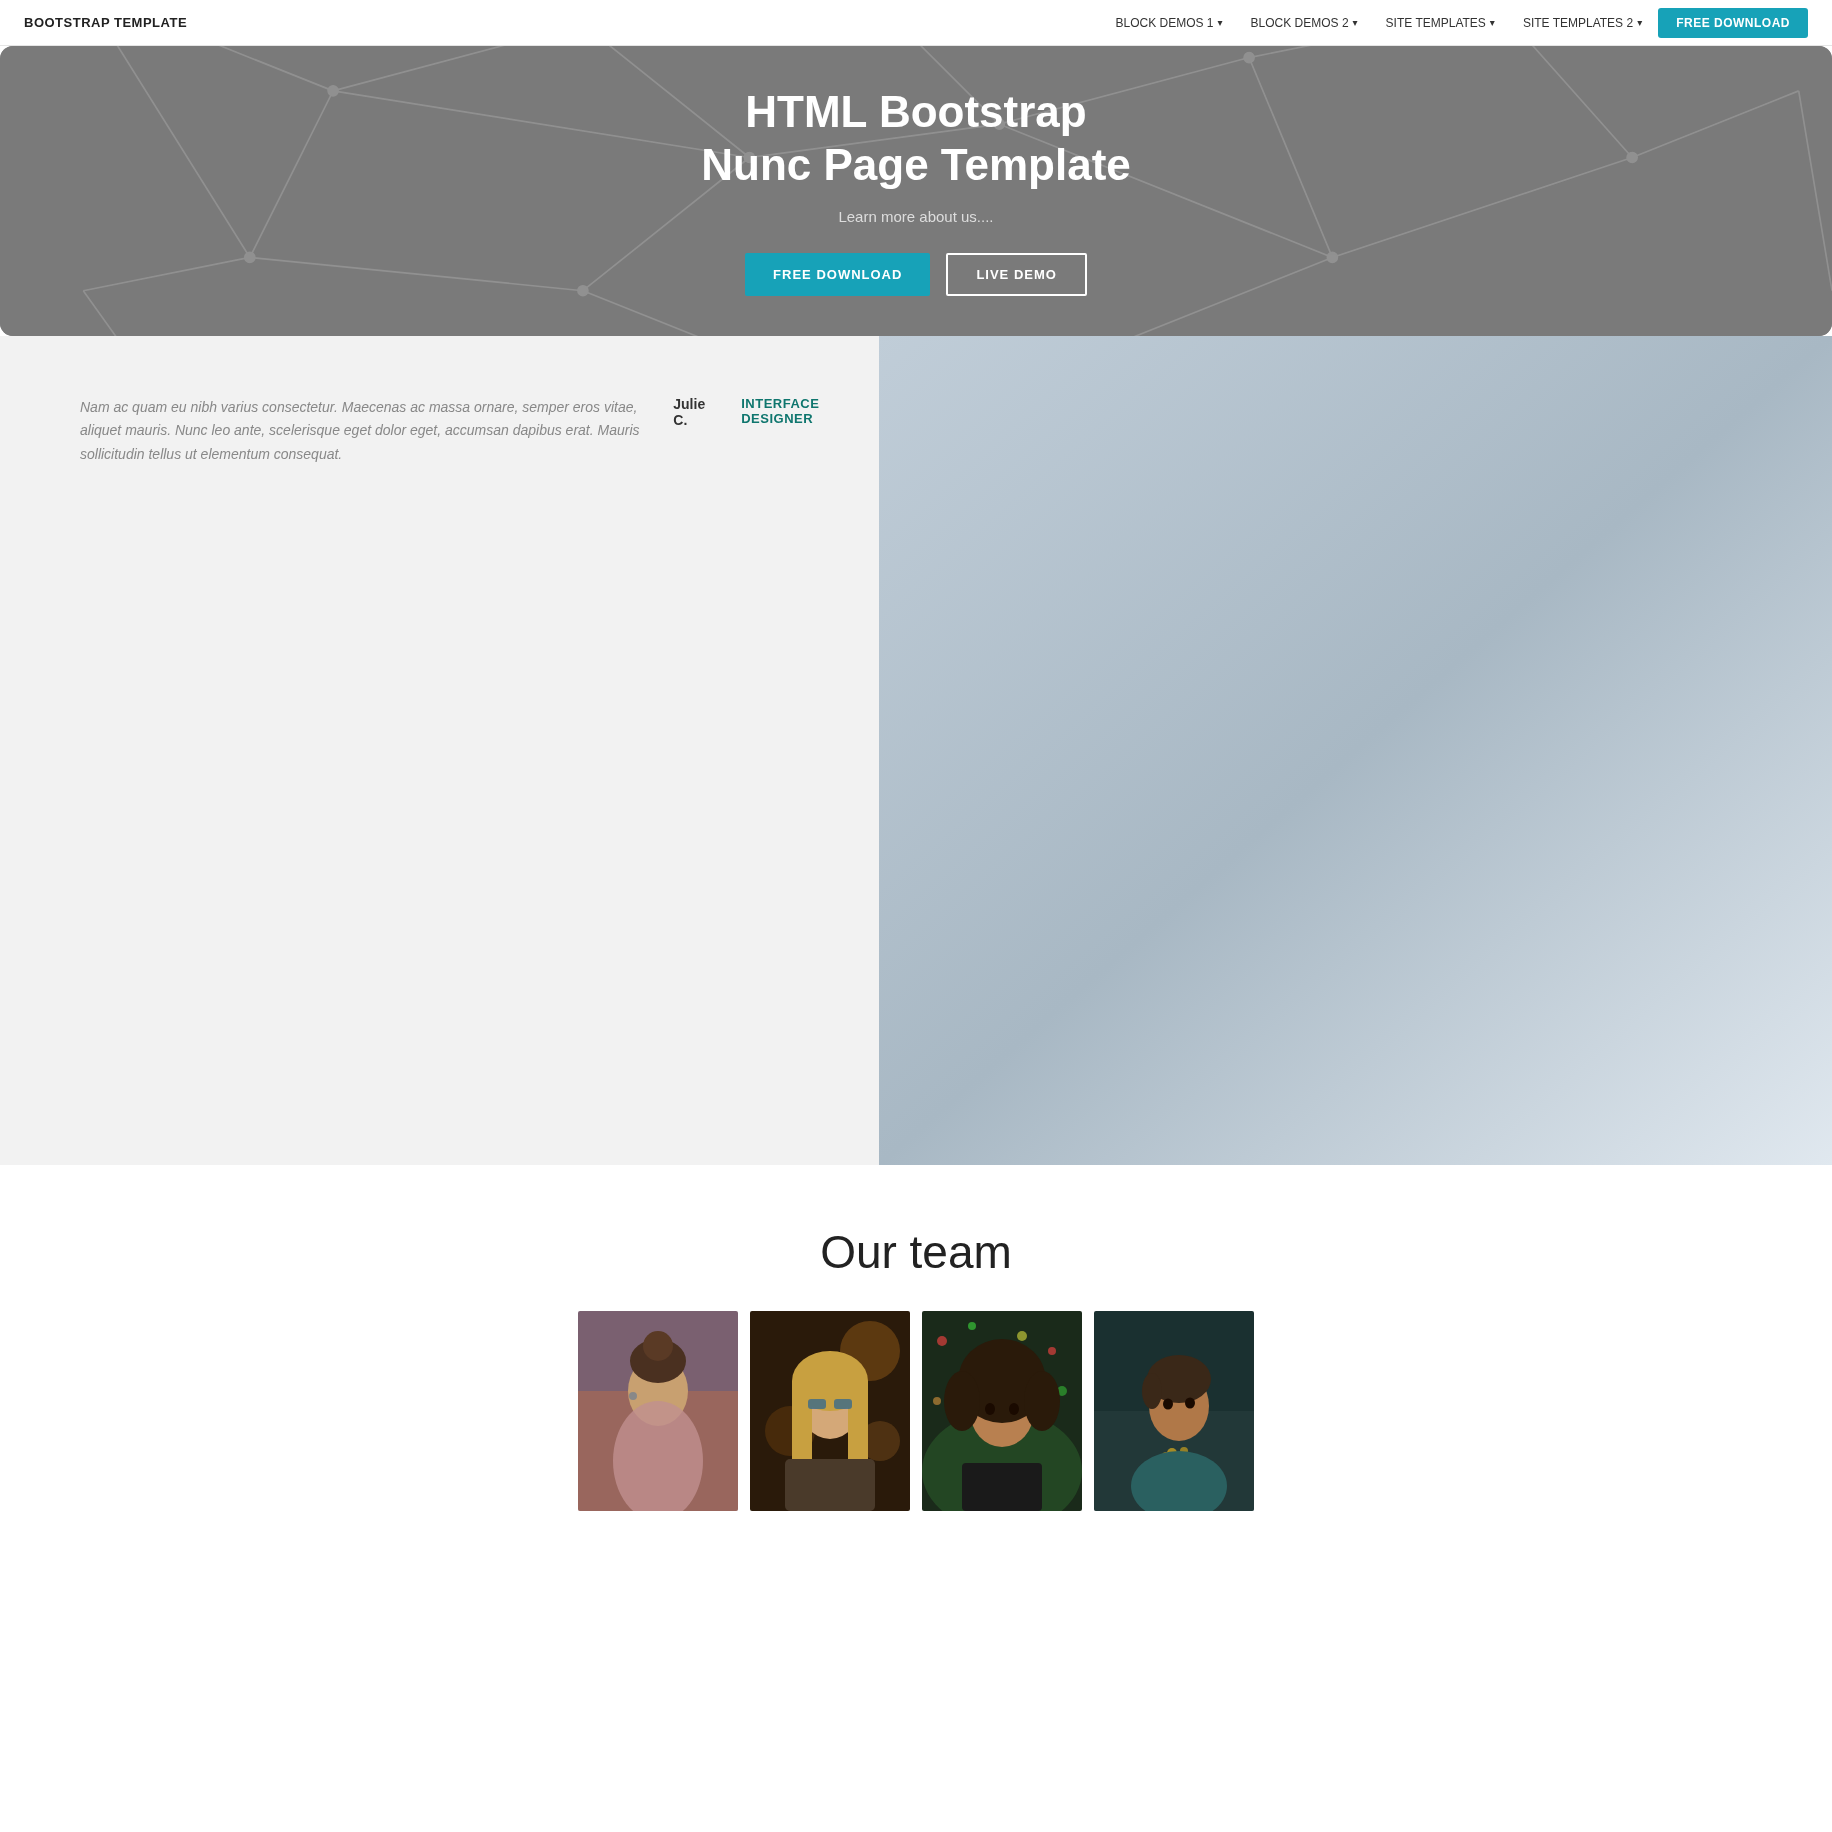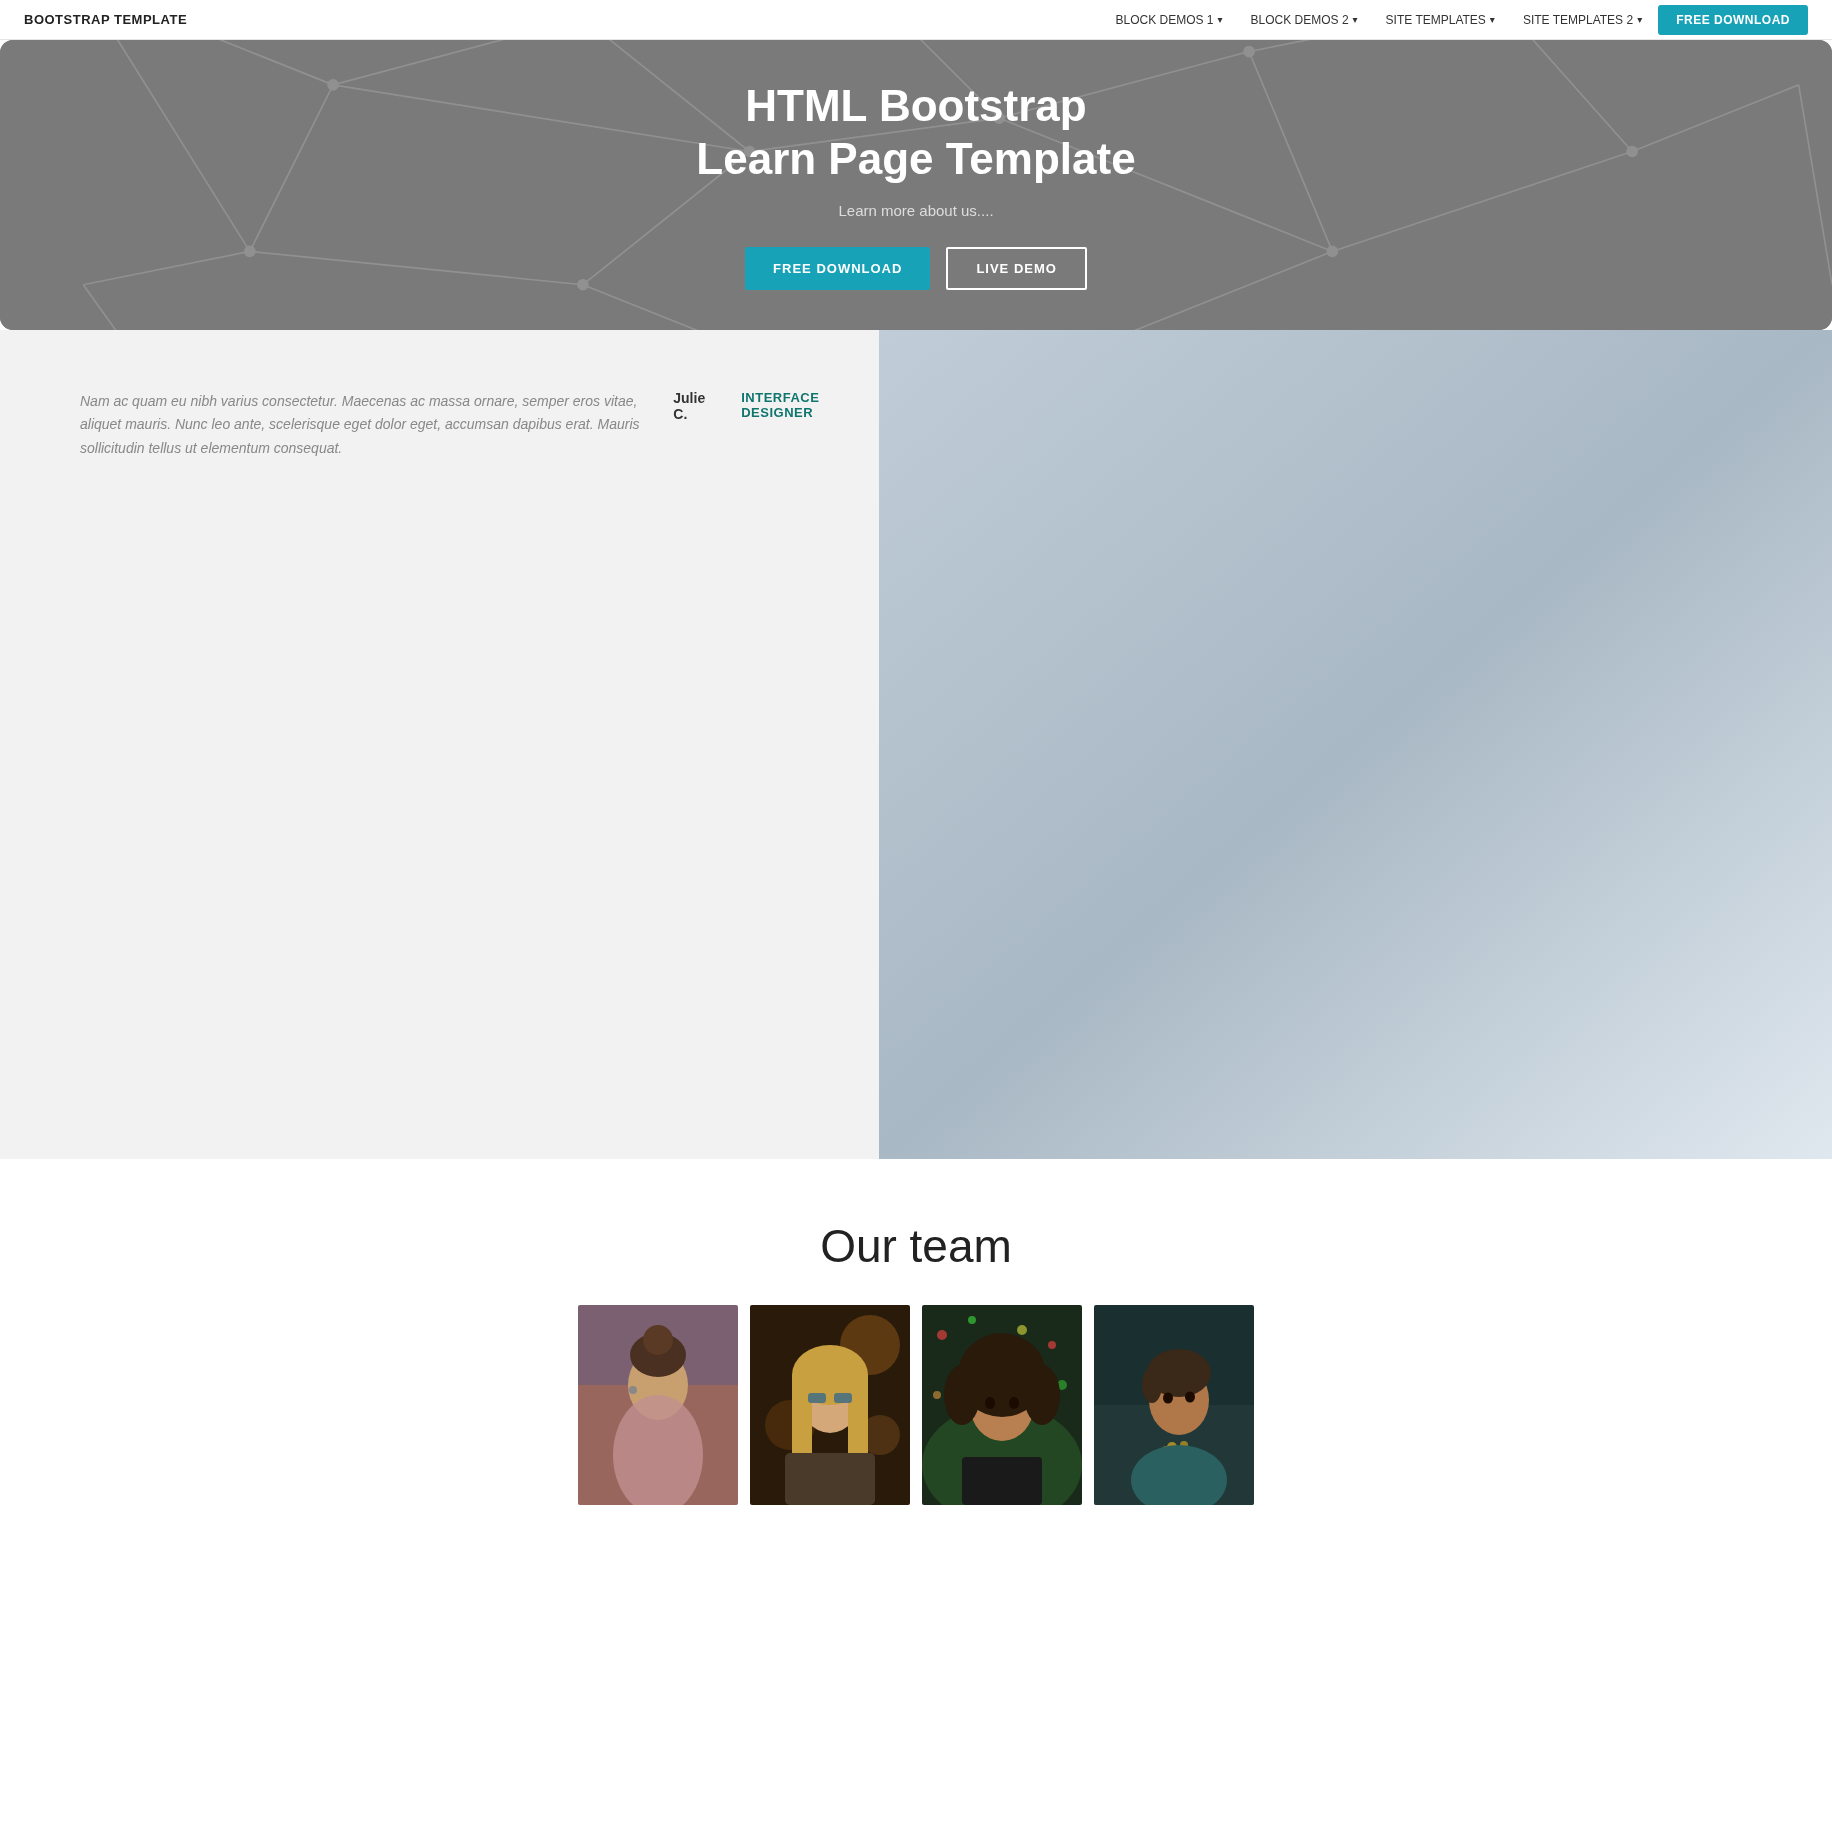--- a/index.html
+++ b/index.html
@@ -4,21 +4,21 @@
   <style>
     * { margin: 0; padding: 0; box-sizing: border-box; }
     body { font-family: Arial, sans-serif; overflow-x: hidden; }
 
     
     nav {
       display: flex;
       align-items: center;
       justify-content: space-between;
       padding: 0 24px;
-      height: 40px;
+      height: 46px;
       background: #fff;
       border-bottom: 1px solid #e5e5e5;
     }
     .nav-brand {
       font-size: 13px;
       font-weight: 700;
       color: #222;
       letter-spacing: 0.5px;
     }
     .nav-links {
@@ -264,21 +264,21 @@
         <circle cx="980" cy="120" r="3" fill="#ccc"></circle>
         <circle cx="150" cy="180" r="3" fill="#ccc"></circle>
         <circle cx="350" cy="200" r="3" fill="#ccc"></circle>
         <circle cx="50" cy="20" r="3" fill="#ccc"></circle>
       </g>
     </svg>
   </div>
   <div class="hero-content">
     <h1 class="hero-title">
       <span>HTML Bootstrap</span><br>
-      <span>Learn Page Template</span>
+      <span>Nunc Page Template</span>
     </h1>
     <p class="hero-subtitle">Learn more about us....</p>
     <div class="hero-buttons">
       <button class="btn-primary-hero">FREE DOWNLOAD</button>
       <button class="btn-outline-hero">LIVE DEMO</button>
     </div>
   </div>
 </section>
 
 <section class="about-section">

